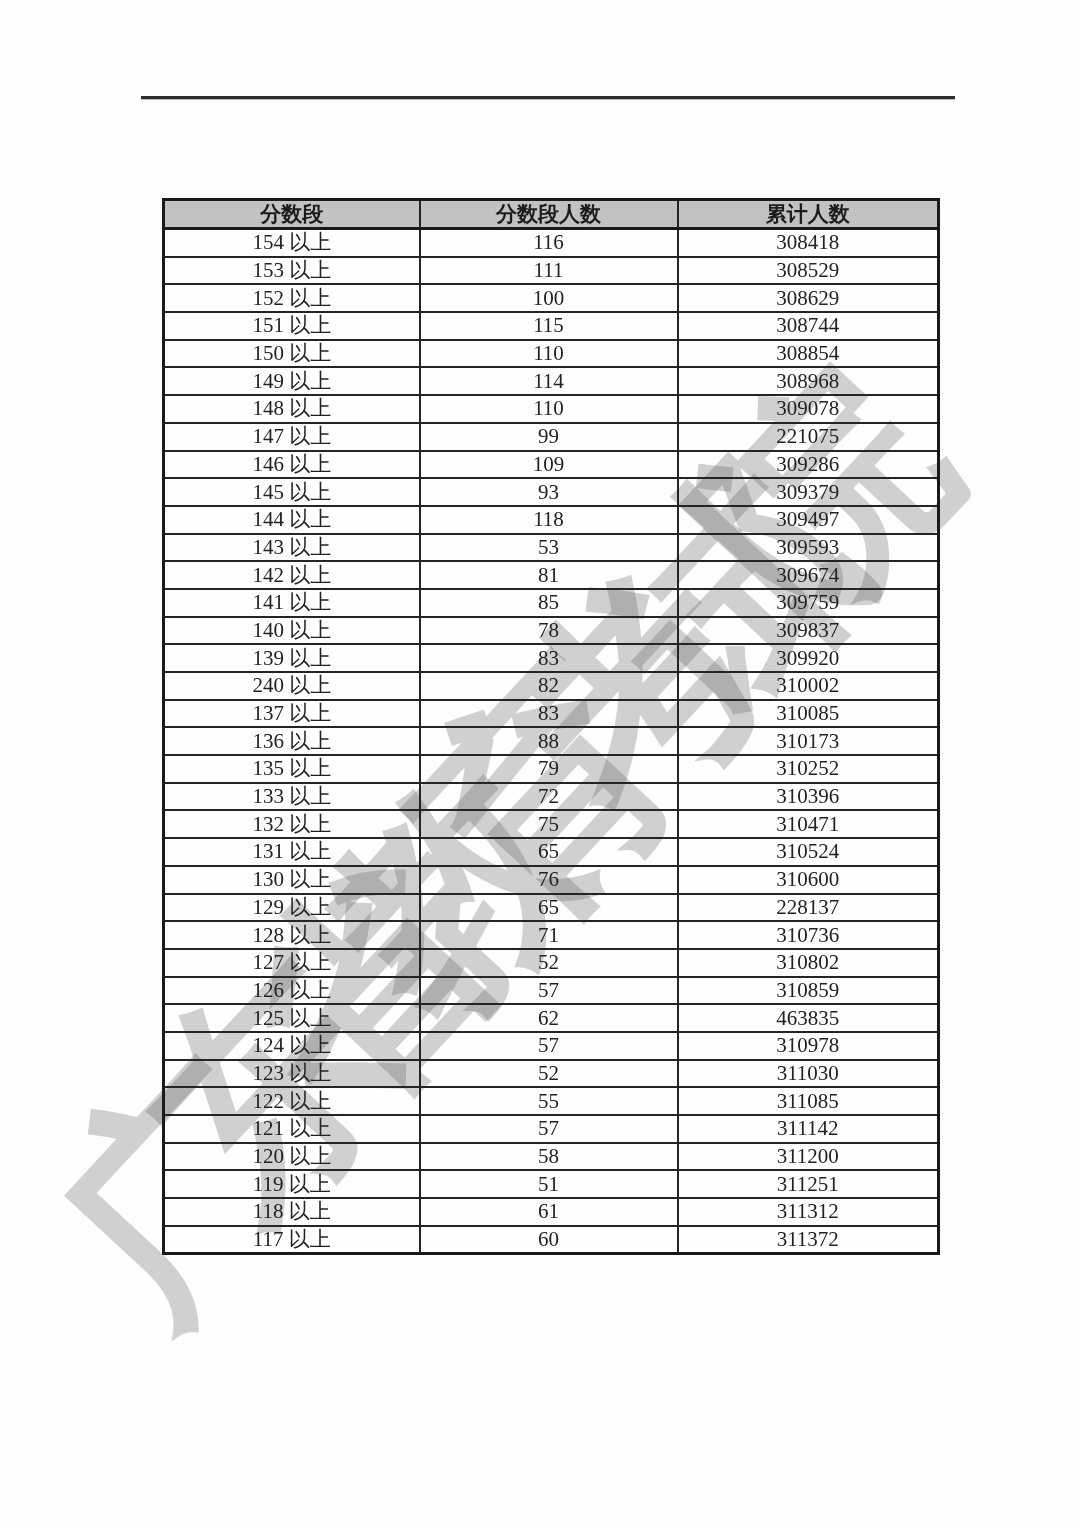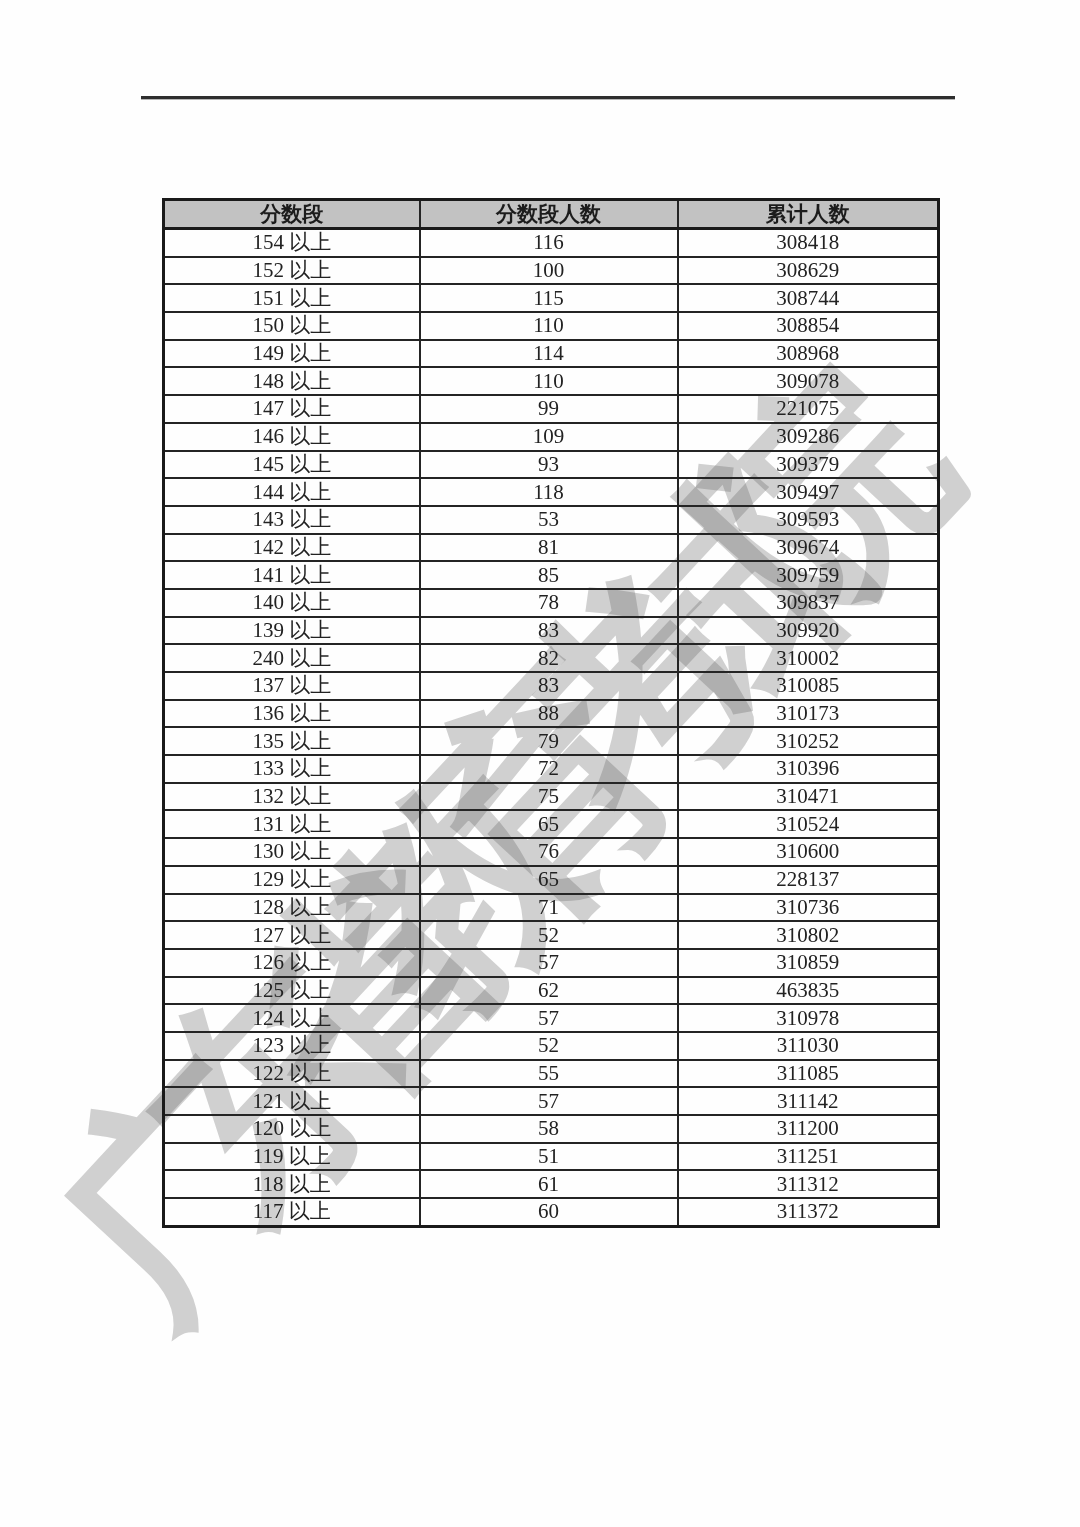--- a/index.html
+++ b/index.html
@@ -103,20 +103,25 @@
         <th>累计人数</th>
       </tr>
     </thead>
     <tbody>
         <tr>
           <td>154 以上</td>
           <td>116</td>
           <td>308418</td>
         </tr>
         <tr>
+          <td>153 以上</td>
+          <td>111</td>
+          <td>308529</td>
+        </tr>
+        <tr>
           <td>152 以上</td>
           <td>100</td>
           <td>308629</td>
         </tr>
         <tr>
           <td>151 以上</td>
           <td>115</td>
           <td>308744</td>
         </tr>
         <tr>

